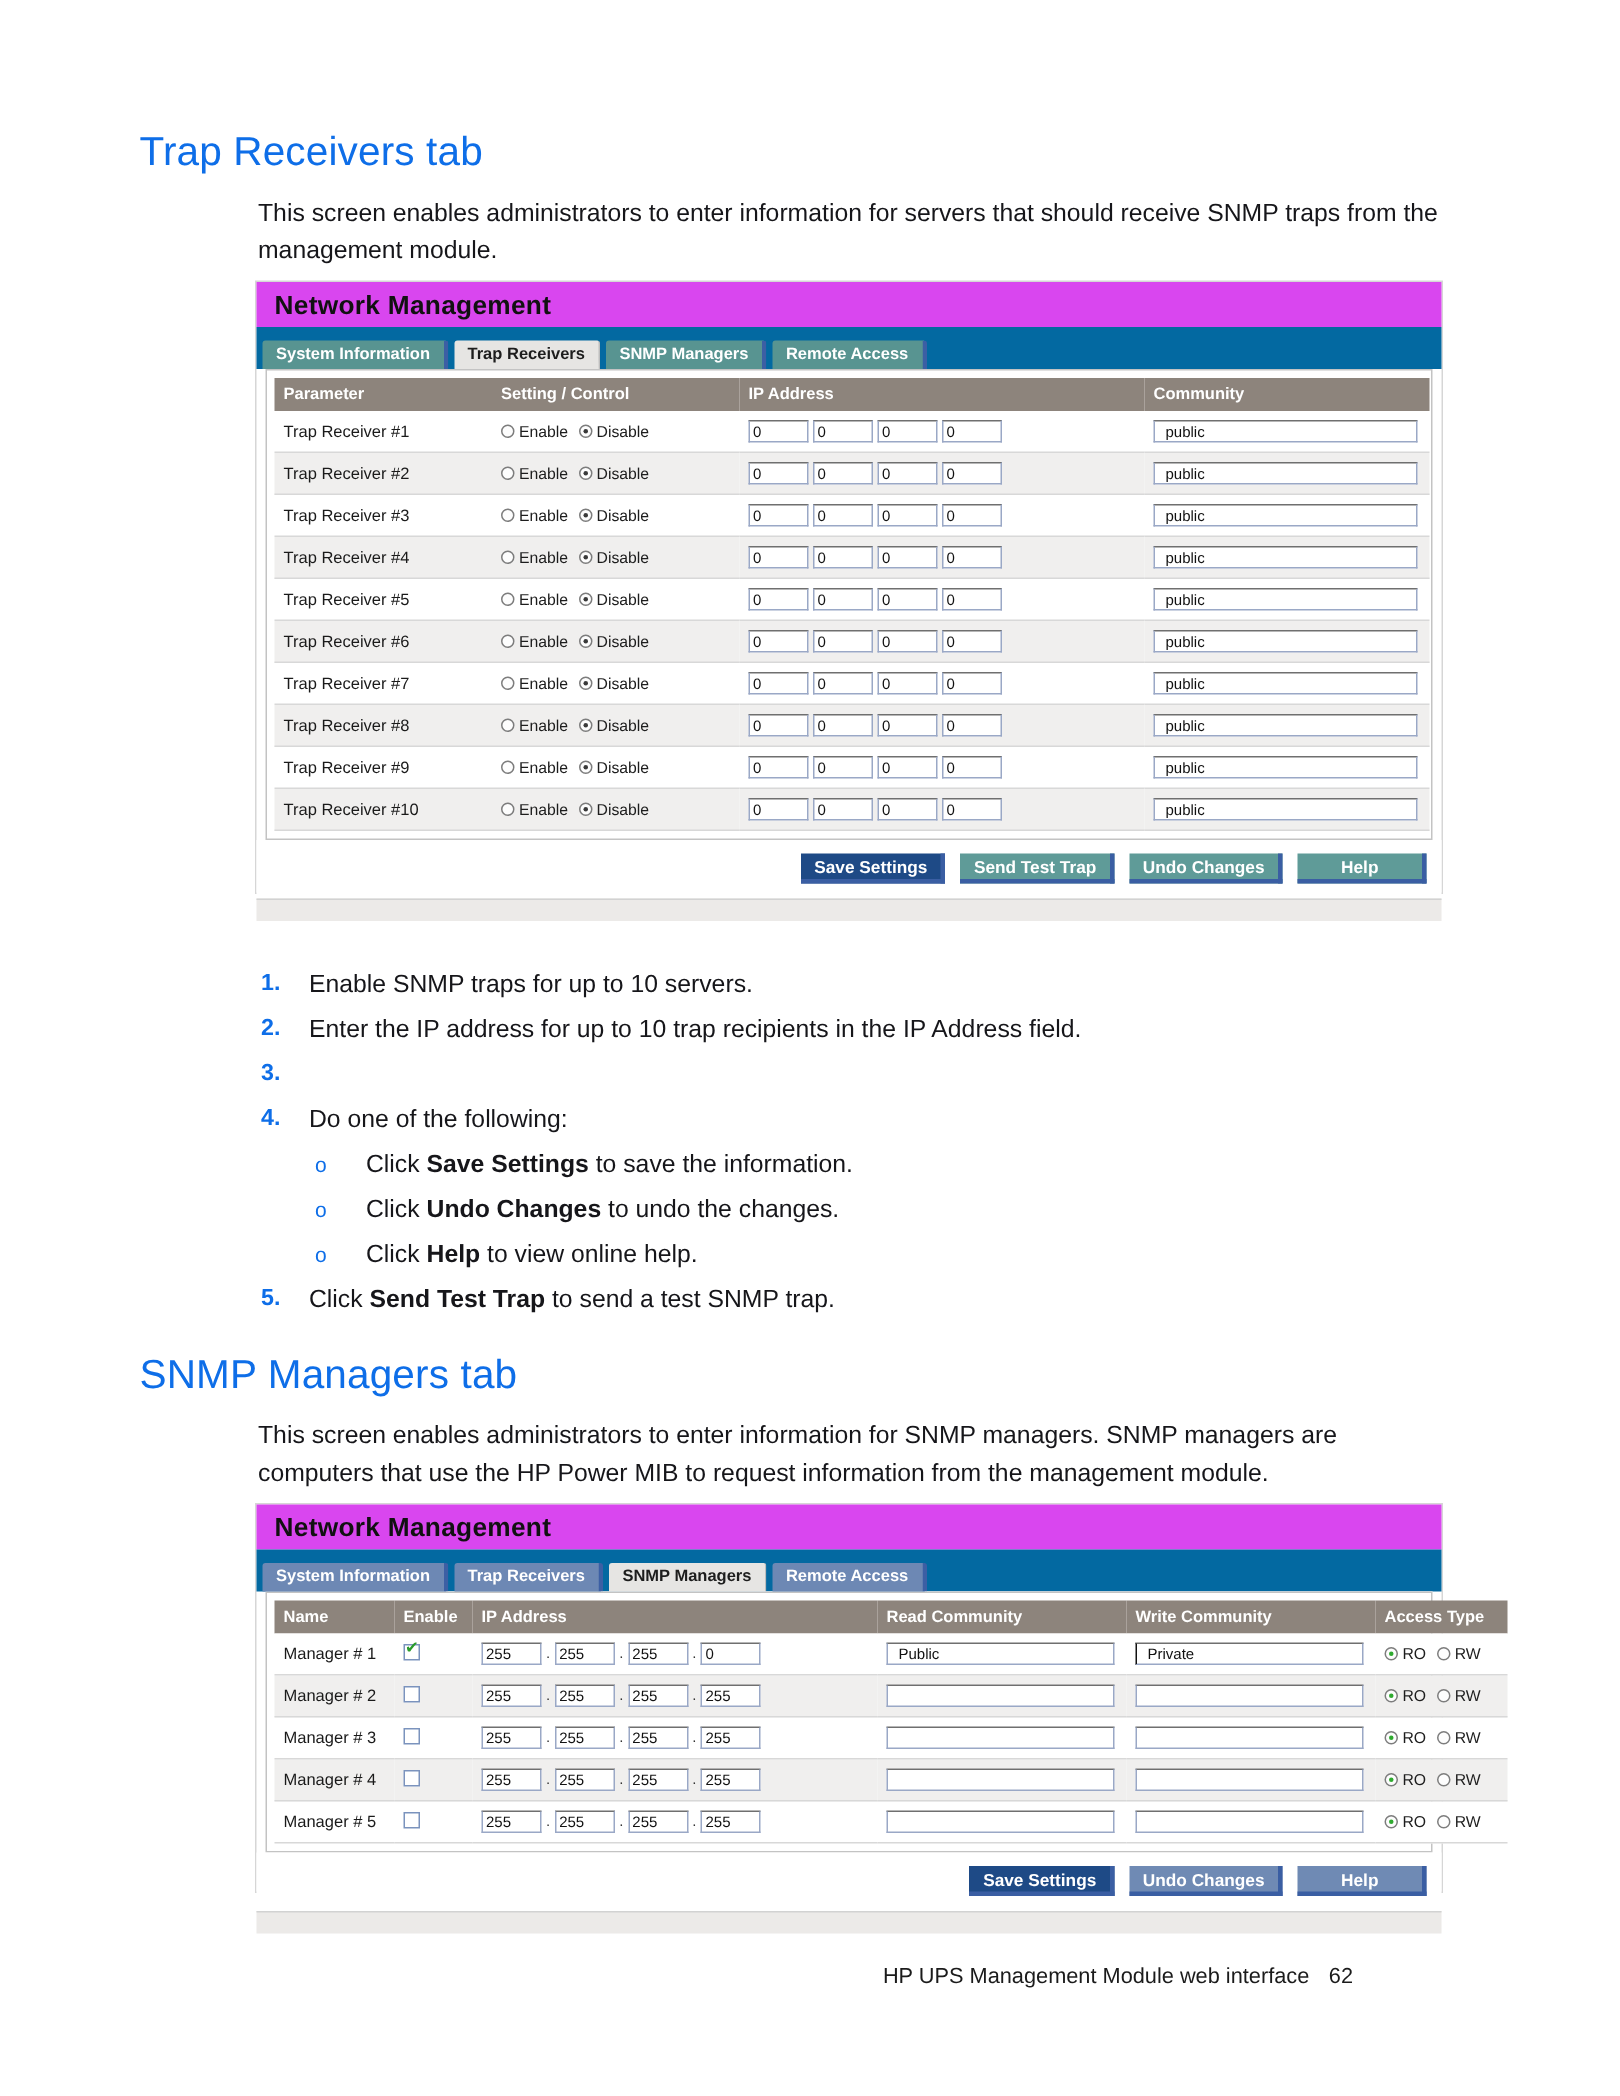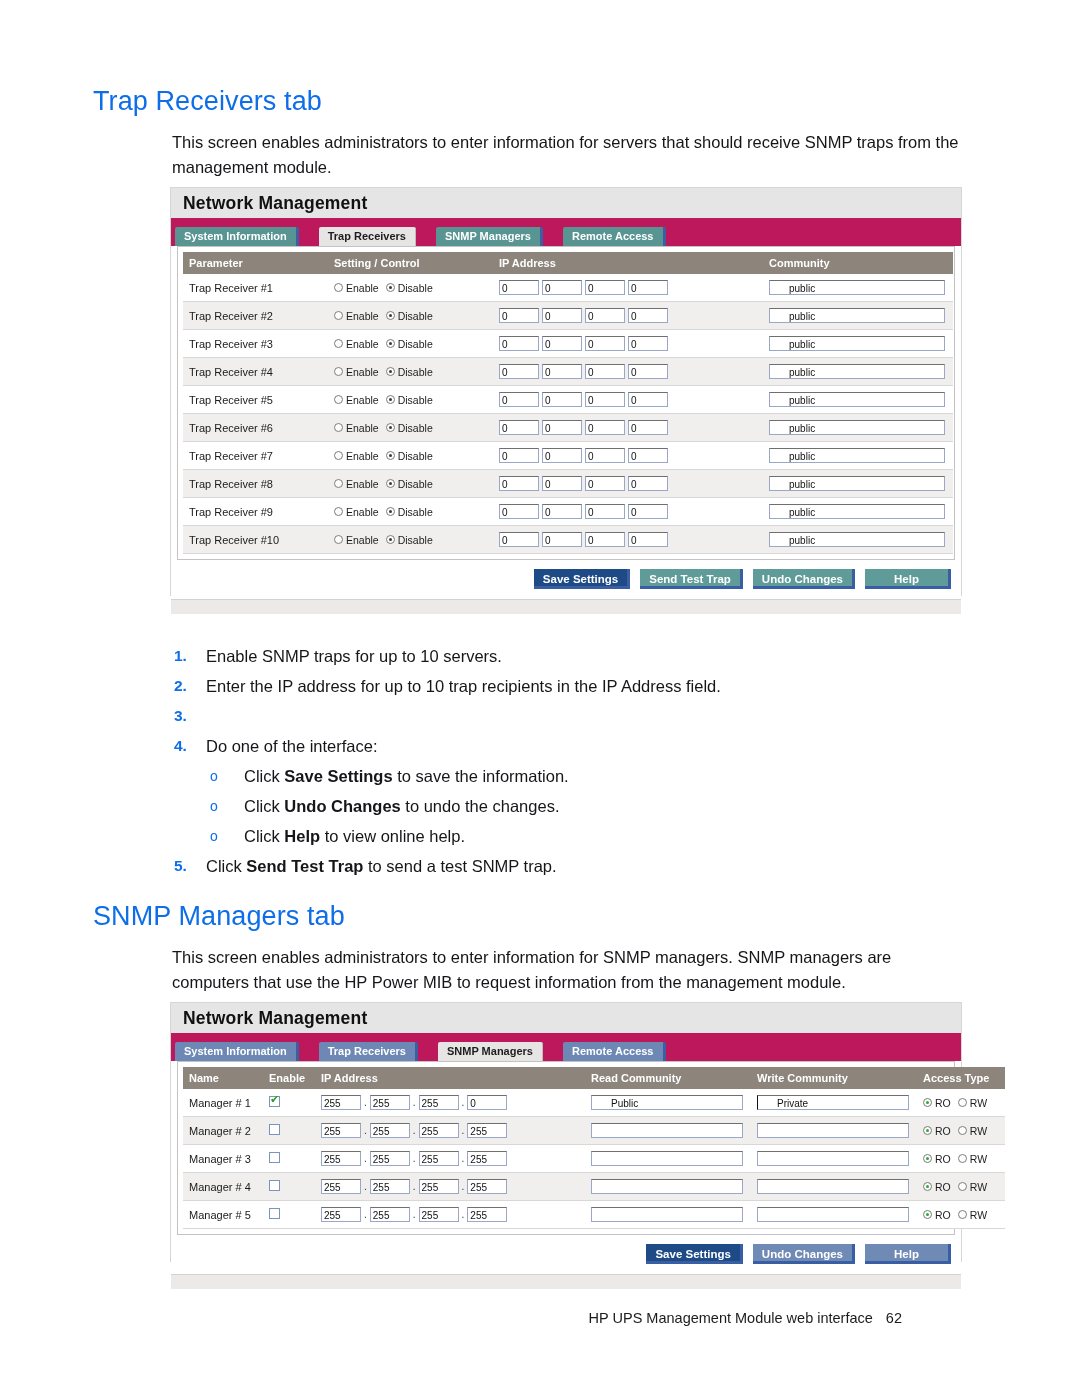--- a/index.html
+++ b/index.html
@@ -93,36 +93,36 @@
 
   
   .shot {
     position: absolute;
     background: #ffffff;
     border: 1px solid #d6d6d6;
     box-sizing: border-box;
   }
   .app-title {
     height: 30px;
-    background: #e5e5e5;
+    background: #d946ef;
     color: #111;
     font-size: 17.5px;
     font-weight: 600;
     display: flex;
     align-items: center;
     padding-left: 12px;
     letter-spacing: 0.2px;
   }
   .tabstrip {
     height: 24px;
     display: flex;
     align-items: flex-end;
-    gap: 20px;
+    gap: 4px;
     padding: 4px 0 0 4px;
-    background: #be185d;
+    background: #0369a1;
   }
   .tab {
     height: 19px;
     line-height: 19px;
     padding: 0 9px;
     font-size: 11px;
     font-weight: 700;
     color: #ffffff;
     border-radius: 2px 2px 0 0;
     white-space: nowrap;
@@ -206,21 +206,21 @@
     white-space: nowrap;
   }
   .ipdot { font-size: 10px; color: #333; }
   .txtbox {
     height: 15px;
     border: 1px solid #9aa8c6;
     border-top-color: #6f6f6f;
     background: #ffffff;
     font-size: 10px;
     line-height: 15px;
-    padding: 0 19px;
+    padding: 0 7px;
     box-sizing: border-box;
     color: #111;
     overflow: hidden;
     white-space: nowrap;
   }
   .caret { border-left: 1px solid #111; margin-left: 0px; }
 
   .cbox {
     width: 11px; height: 11px;
     border: 1px solid #7b93bd;
@@ -585,21 +585,21 @@
     </div>
     <div class="oitem">
       <span class="num">2.</span>
       <span>Enter the IP address for up to 10 trap recipients in the IP Address field.</span>
     </div>
     <div class="oitem">
       <span class="num">3.</span>
     </div>
     <div class="oitem">
       <span class="num">4.</span>
-      <span>Do one of the interface:</span>
+      <span>Do one of the following:</span>
     </div>
 
     <div class="sub-item">
       <span class="bullet">o</span>
       <span>Click </span><span class="bold">Save Settings</span><span> to save the information.</span>
     </div>
     <div class="sub-item">
       <span class="bullet">o</span>
       <span>Click </span><span class="bold">Undo Changes</span><span> to undo the changes.</span>
     </div>

